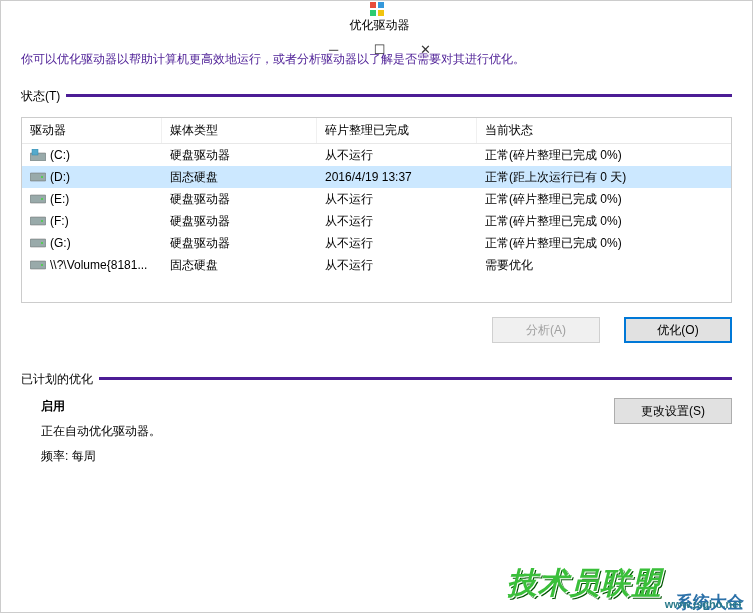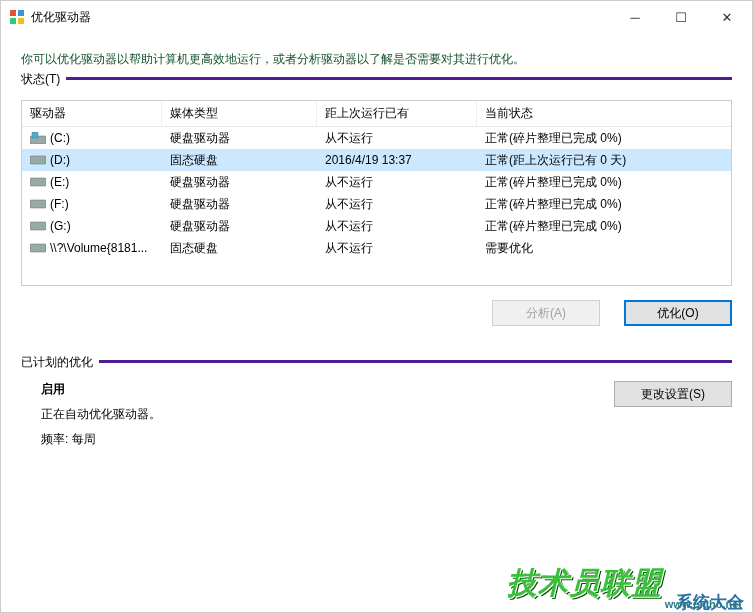--- a/index.html
+++ b/index.html
@@ -12,20 +12,21 @@
       height: 613px;
       position: relative;
       border: 1px solid #ccc;
     }
     .titlebar {
       height: 32px;
       display: flex;
       align-items: center;
       padding: 0 2px 0 8px;
       background: #fff;
+      flex-direction: column;
     }
     .titlebar-icon {
       width: 16px;
       height: 16px;
       margin-right: 6px;
     }
     .titlebar-title {
       flex: 1;
       font-size: 12px;
     }
@@ -41,22 +42,22 @@
       font-family: "Segoe UI", sans-serif;
       font-size: 13px;
       color: #333;
       cursor: pointer;
     }
     .content {
       padding: 18px 20px 10px 20px;
     }
     .description {
       font-size: 12px;
-      margin-bottom: 9px;
-      color: #14532d;
+      margin-bottom: 26px;
+      color: #4c1d95;
     }
     .fieldset-line {
       position: relative;
       border-top: 3px solid #4c1d95;
       margin-top: 8px;
     }
     .fieldset-label {
       position: absolute;
       top: -9px;
       left: 0;
@@ -208,21 +209,21 @@
   <p class="description">你可以优化驱动器以帮助计算机更高效地运行，或者分析驱动器以了解是否需要对其进行优化。</p>
 
   <div class="fieldset-line">
     <span class="fieldset-label">状态(T)</span>
   </div>
 
   <div class="drive-list">
     <div class="drive-header">
       <div class="col col-d">驱动器</div>
       <div class="col col-m">媒体类型</div>
-      <div class="col col-l">距上次运行已有</div>
+      <div class="col col-l">碎片整理已完成</div>
       <div class="col col-s">当前状态</div>
     </div>
     <div id="rows">
         <div class="drive-row">
           <div class="col col-d">
             <span class="drive-icon"><svg viewBox="0 0 16 12">
                 <rect x="0" y="4" width="16" height="8" rx="1" fill="#9aa" stroke="#666" stroke-width="0.5"></rect>
                 <rect x="2" y="0" width="6" height="6" fill="#5ac" stroke="#38a" stroke-width="0.5"></rect>
               </svg></span>
             <span>(C:)</span>

